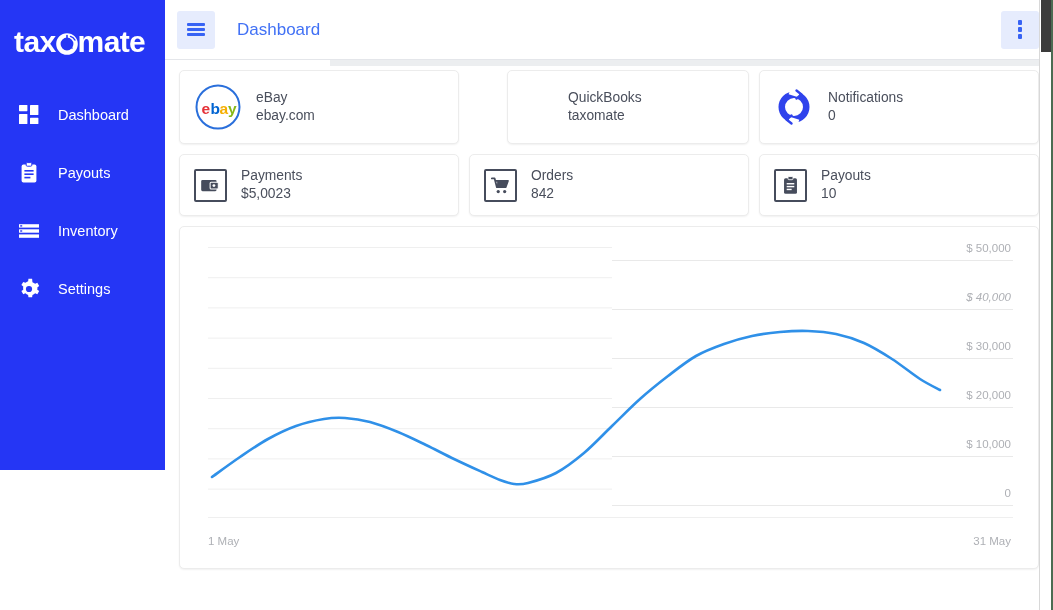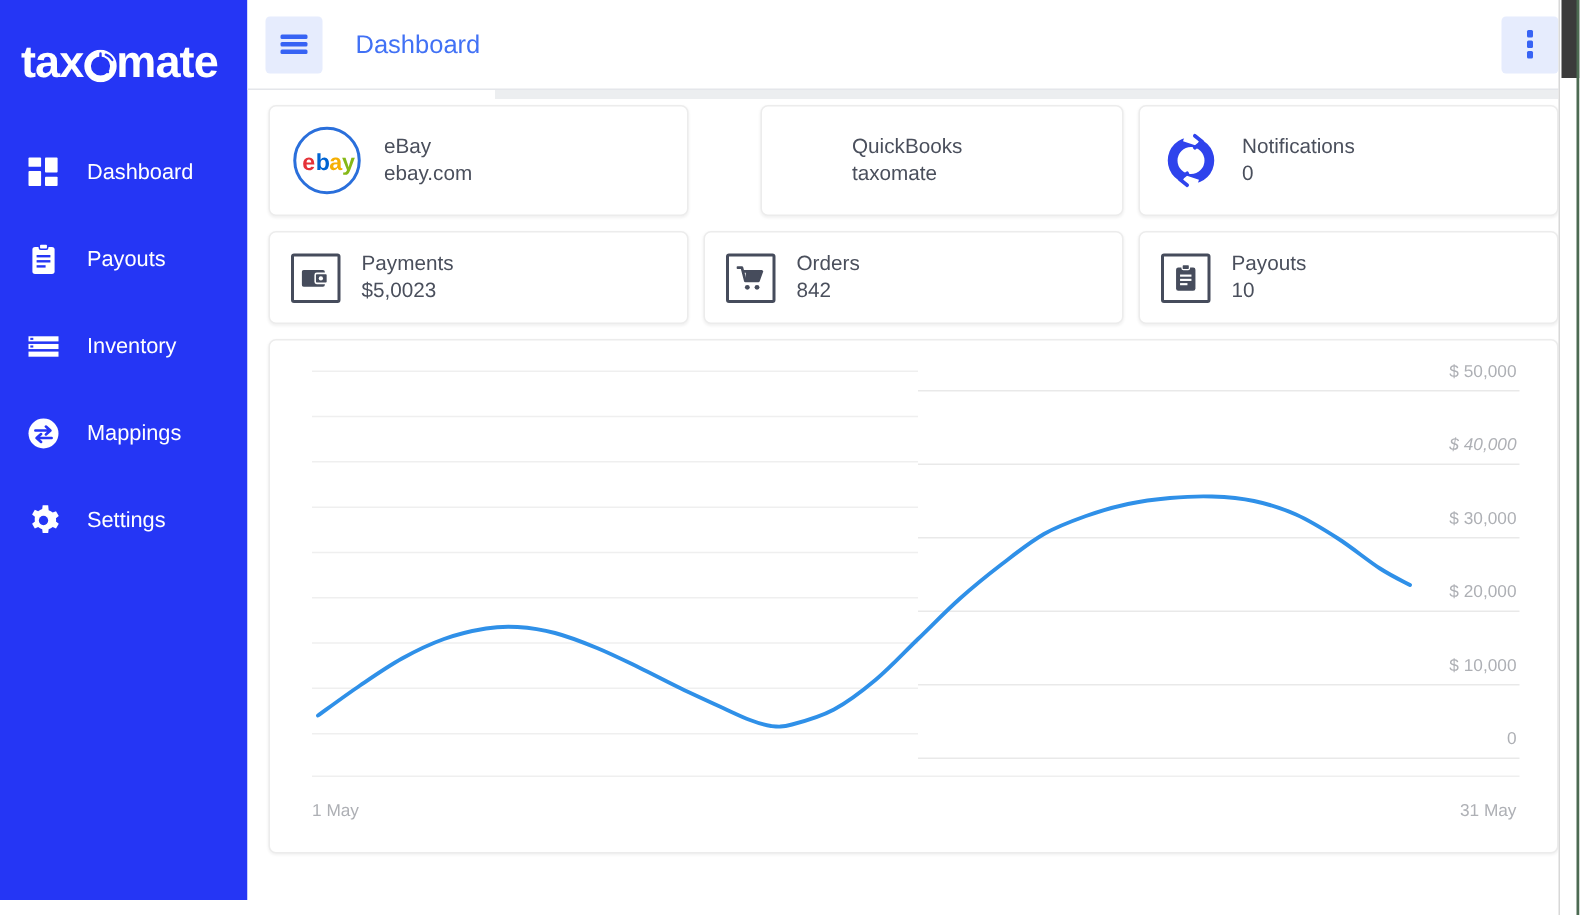--- a/index.html
+++ b/index.html
@@ -6,21 +6,21 @@
   html, body {
     width: 1053px; height: 610px;
     overflow: hidden;
     font-family: "Liberation Sans", sans-serif;
     background: #ffffff;
   }
   #app { position: relative; width: 1053px; height: 610px; display: flex; }
 
   
   .sidebar {
-    width: 165px; height: 600px; flex: 0 0 165px;
+    width: 165px; height: 470px; flex: 0 0 165px;
     background: #2536f5;
     position: relative;
   }
   .logo {
     color: #fff;
     font-size: 30px;
     font-weight: 700;
     letter-spacing: -0.6px;
     padding: 21px 0 0 14px;
     display: flex; align-items: center;
@@ -220,30 +220,20 @@
             <rect x="1" y="4.2" width="20" height="3.4" fill="#fff"></rect>
             <rect x="1" y="9.3" width="20" height="3.4" fill="#fff"></rect>
             <rect x="1" y="14.4" width="20" height="3.4" fill="#fff"></rect>
             <rect x="2.2" y="5.2" width="2" height="1.4" fill="#2536f5"></rect>
             <rect x="2.2" y="10.3" width="2" height="1.4" fill="#2536f5"></rect>
           </svg>
         </span>
         <span class="lbl">Inventory</span>
       </div>
 
-      <div class="nav-item">
-        <span class="ico">
-          <svg width="22" height="22" viewBox="0 0 22 22">
-            <circle cx="11" cy="11" r="10" fill="#fff"></circle>
-            <path d="M5.6 9 h9.4 M12.6 6.4 L15.6 9 L12.6 11.6" fill="none" stroke="#2536f5" stroke-width="1.8" stroke-linecap="round" stroke-linejoin="round"></path>
-            <path d="M16.4 14 h-9.4 M9.4 11.4 L6.4 14 L9.4 16.6" fill="none" stroke="#2536f5" stroke-width="1.8" stroke-linecap="round" stroke-linejoin="round"></path>
-          </svg>
-        </span>
-        <span class="lbl">Mappings</span>
-      </div>
 
       <div class="nav-item">
         <span class="ico">
           <svg width="22" height="22" viewBox="0 0 24 24">
             <path fill="#fff" d="M12 8.2a3.8 3.8 0 100 7.6 3.8 3.8 0 000-7.6zm9.2 3.8c0-.6-.05-1.15-.15-1.7l2.05-1.6-2-3.45-2.4 1a8.9 8.9 0 00-2.95-1.7L15.4.9h-4l-.35 2.65a8.9 8.9 0 00-2.95 1.7l-2.4-1-2 3.45 2.05 1.6c-.1.55-.15 1.1-.15 1.7s.05 1.15.15 1.7l-2.05 1.6 2 3.45 2.4-1a8.9 8.9 0 002.95 1.7l.35 2.65h4l.35-2.65a8.9 8.9 0 002.95-1.7l2.4 1 2-3.45-2.05-1.6c.1-.55.15-1.1.15-1.7z"></path>
             <circle cx="12" cy="12" r="3.4" fill="#2536f5"></circle>
           </svg>
         </span>
         <span class="lbl">Settings</span>
       </div>

